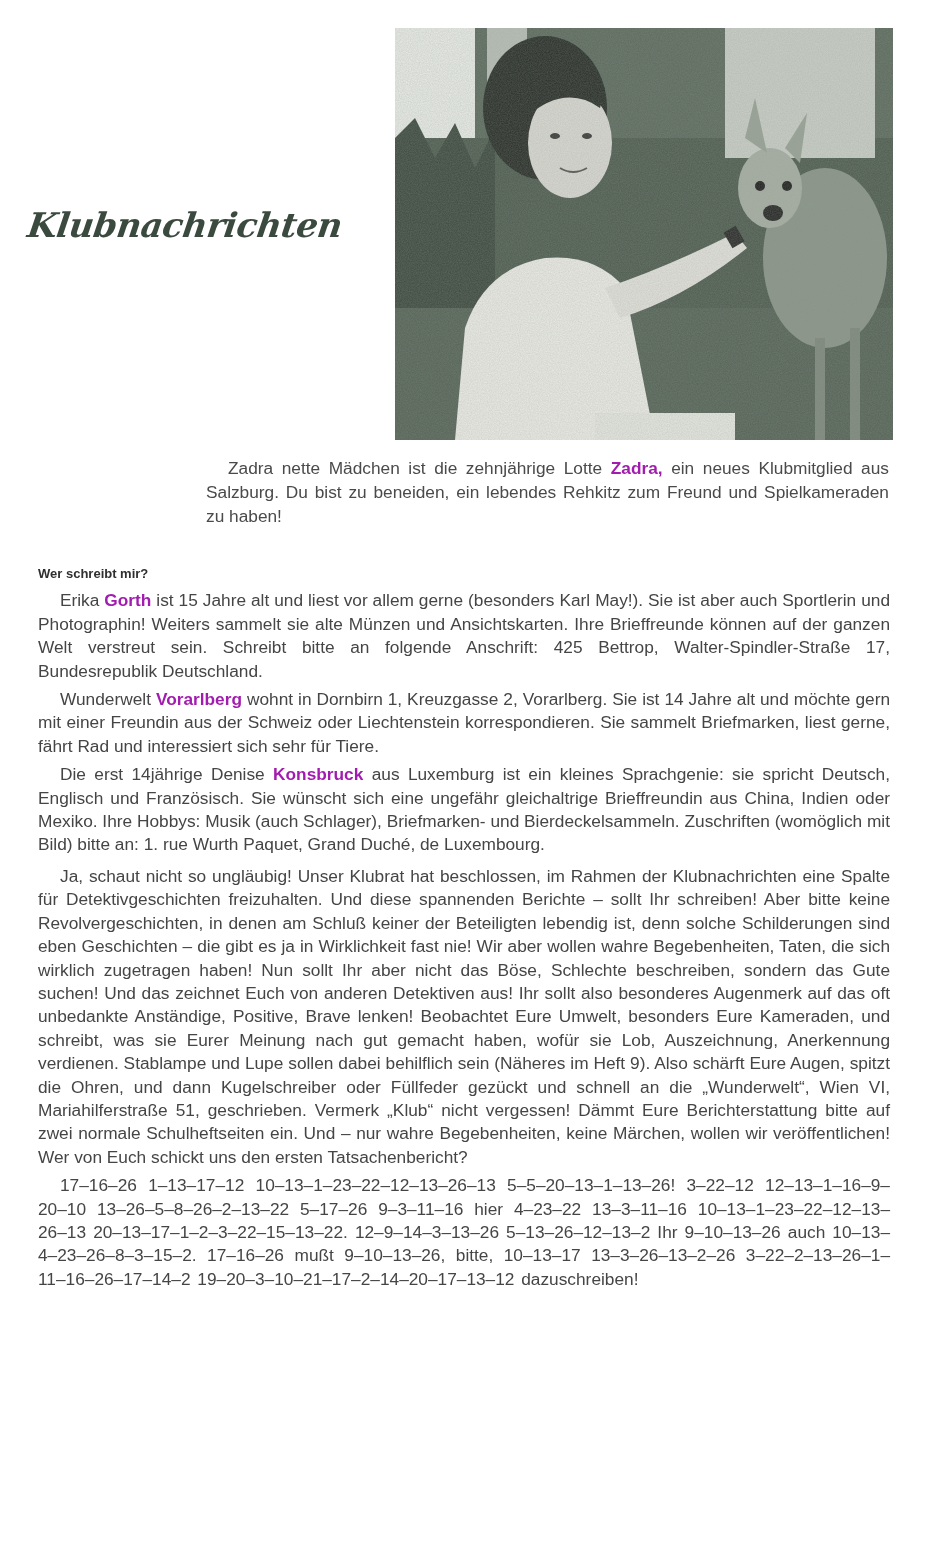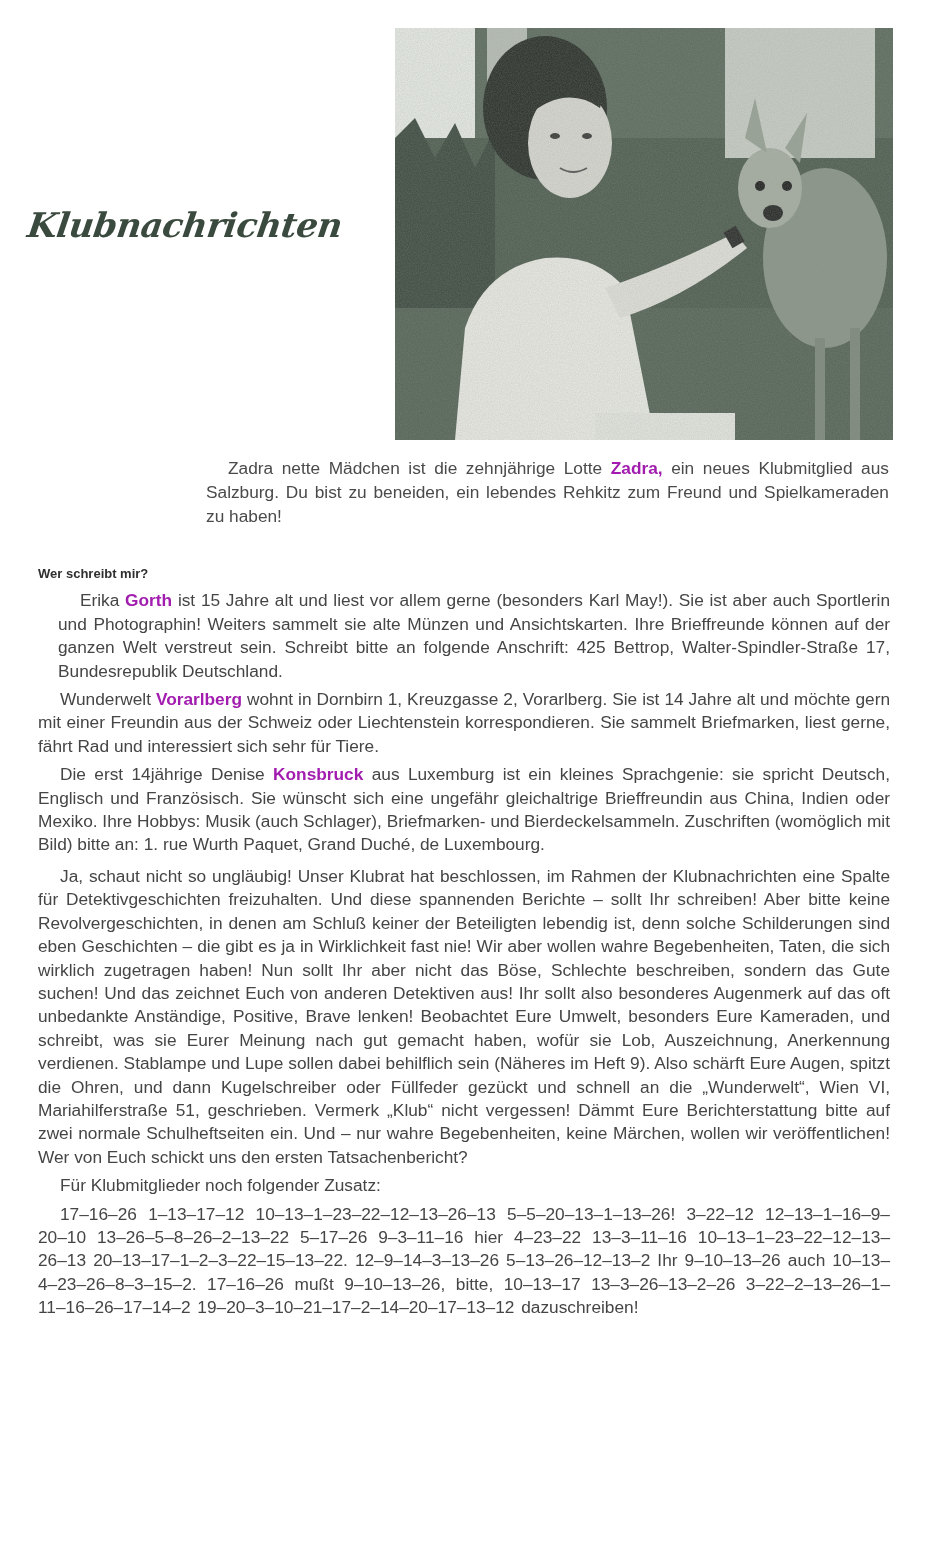--- a/index.html
+++ b/index.html
@@ -30,21 +30,21 @@
     position: absolute; left: 38px; top: 562px; width: 852px;
     font-size: 17.3px; line-height: 23.4px; color: #454545;
   }
   .content h2 {
     margin: 0 0 4px 0; font-size: 13px; font-weight: bold; color: #2f2f2f;
   }
   .content p {
     margin: 0 0 5px 0; text-indent: 22px; text-align: justify;
   }
   .content p.code { text-align: justify; word-spacing: 2px; }
-  .content h2 + p { margin-top: 0; margin-left: 20px; }
+  .content h2 + p { margin-top: 0; }
   .section-gap { height: 3px; }
   b { color: #a21caf; }
 </style>
 </head>
 <body>
 
 <div class="title">Klubnachrichten</div>
 
 <div class="photo">
   <svg width="498" height="412" viewBox="0 0 498 412">
@@ -90,15 +90,14 @@
 
 <div class="content">
   <h2>Wer schreibt mir?</h2>
   <p><span>Erika </span><b>Gorth</b><span> ist 15 Jahre alt und liest vor allem gerne (besonders Karl May!). Sie ist aber auch Sportlerin und Photographin! Weiters sammelt sie alte Münzen und Ansichtskarten. Ihre Brieffreunde können auf der ganzen Welt verstreut sein. Schreibt bitte an folgende Anschrift: 425 Bettrop, Walter-Spindler-Straße 17, Bundesrepublik Deutschland.</span></p>
   <p><span>Wunderwelt </span><b>Vorarlberg</b><span> wohnt in Dornbirn 1, Kreuzgasse 2, Vorarlberg. Sie ist 14 Jahre alt und möchte gern mit einer Freundin aus der Schweiz oder Liechtenstein korrespondieren. Sie sammelt Briefmarken, liest gerne, fährt Rad und interessiert sich sehr für Tiere.</span></p>
   <p><span>Die erst 14jährige Denise </span><b>Konsbruck</b><span> aus Luxemburg ist ein kleines Sprachgenie: sie spricht Deutsch, Englisch und Französisch. Sie wünscht sich eine ungefähr gleichaltrige Brieffreundin aus China, Indien oder Mexiko. Ihre Hobbys: Musik (auch Schlager), Briefmarken- und Bierdeckelsammeln. Zuschriften (womöglich mit Bild) bitte an: 1. rue Wurth Paquet, Grand Duché, de Luxembourg.</span></p>
 
   <div class="section-gap"></div>
 
   <p>Ja, schaut nicht so ungläubig! Unser Klubrat hat beschlossen, im Rahmen der Klubnachrichten eine Spalte für Detektivgeschichten freizuhalten. Und diese spannenden Berichte – sollt Ihr schreiben! Aber bitte keine Revolvergeschichten, in denen am Schluß keiner der Beteiligten lebendig ist, denn solche Schilderungen sind eben Geschichten – die gibt es ja in Wirklichkeit fast nie! Wir aber wollen wahre Begebenheiten, Taten, die sich wirklich zugetragen haben! Nun sollt Ihr aber nicht das Böse, Schlechte beschreiben, sondern das Gute suchen! Und das zeichnet Euch von anderen Detektiven aus! Ihr sollt also besonderes Augenmerk auf das oft unbedankte Anständige, Positive, Brave lenken! Beobachtet Eure Umwelt, besonders Eure Kameraden, und schreibt, was sie Eurer Meinung nach gut gemacht haben, wofür sie Lob, Auszeichnung, Anerkennung verdienen. Stablampe und Lupe sollen dabei behilflich sein (Näheres im Heft 9). Also schärft Eure Augen, spitzt die Ohren, und dann Kugelschreiber oder Füllfeder gezückt und schnell an die „Wunderwelt“, Wien VI, Mariahilferstraße 51, geschrieben. Vermerk „Klub“ nicht vergessen! Dämmt Eure Berichterstattung bitte auf zwei normale Schulheftseiten ein. Und – nur wahre Begebenheiten, keine Märchen, wollen wir veröffentlichen! Wer von Euch schickt uns den ersten Tatsachenbericht?</p>
-  <p>Für Klubmitglieder noch folgender Zusatz:</p>
   <p class="code">17–16–26 1–13–17–12 10–13–1–23–22–12–13–26–13 5–5–20–13–1–13–26! 3–22–12 12–13–1–16–9–20–10 13–26–5–8–26–2–13–22 5–17–26 9–3–11–16 hier 4–23–22 13–3–11–16 10–13–1–23–22–12–13–26–13 20–13–17–1–2–3–22–15–13–22. 12–9–14–3–13–26 5–13–26–12–13–2 Ihr 9–10–13–26 auch 10–13–4–23–26–8–3–15–2. 17–16–26 mußt 9–10–13–26, bitte, 10–13–17 13–3–26–13–2–26 3–22–2–13–26–1–11–16–26–17–14–2 19–20–3–10–21–17–2–14–20–17–13–12 dazuschreiben!</p>
 </div>
 
 </body></html>

